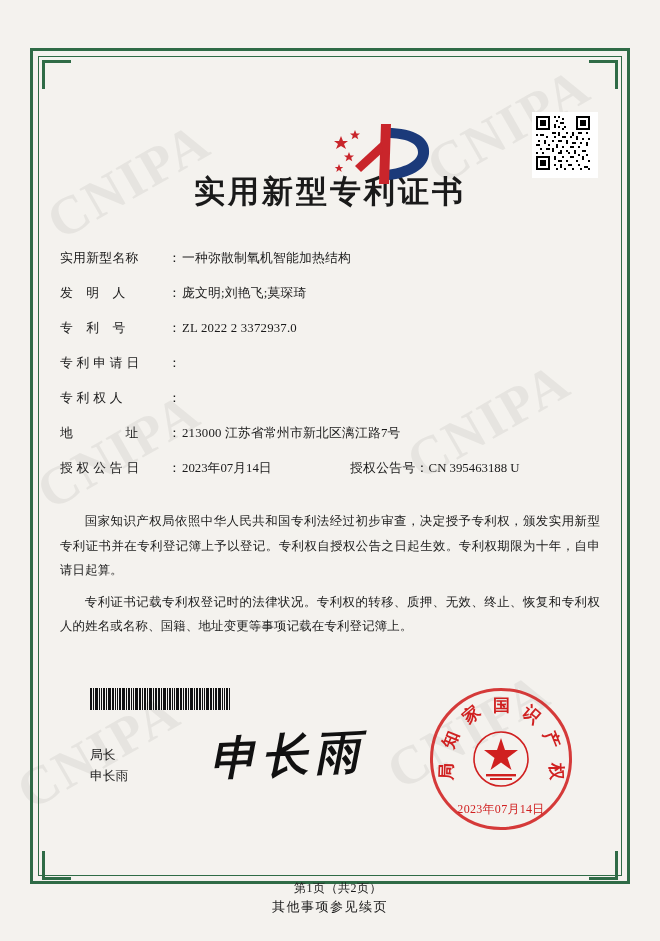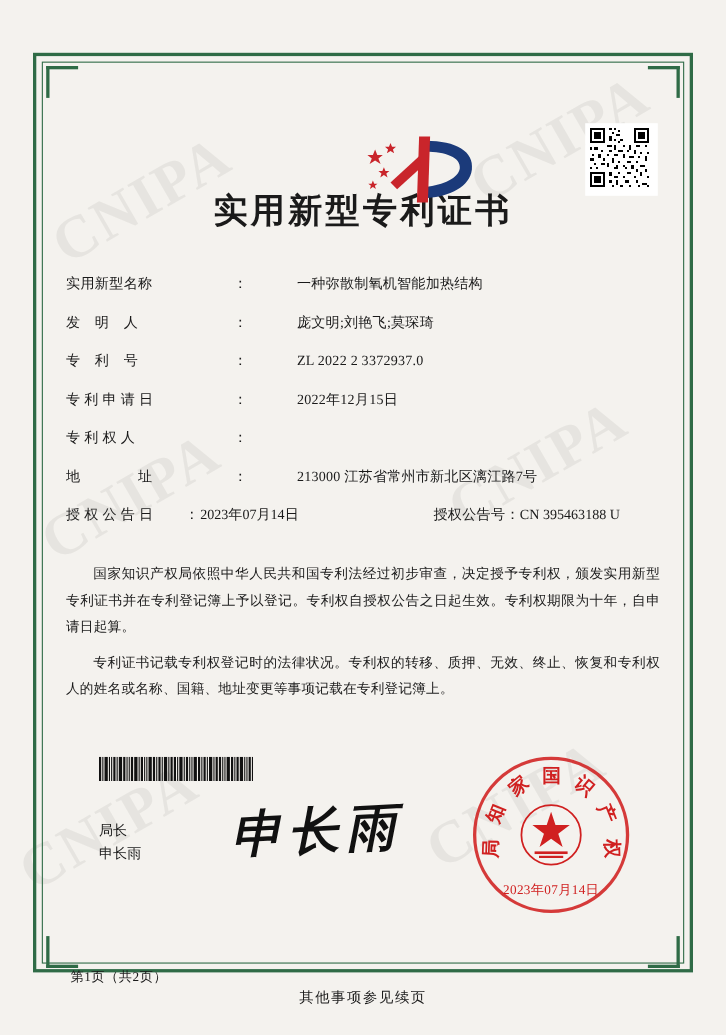--- a/index.html
+++ b/index.html
@@ -117,21 +117,20 @@
 
   .fields {
     margin-top: 38px;
     font-size: 12.8px;
     line-height: 1.1;
   }
   .field-row {
     display: flex;
     align-items: baseline;
     margin-bottom: 21px;
-    gap: 44px;
   }
   .field-label {
     width: 108px;
     flex: 0 0 108px;
     letter-spacing: 0.3px;
   }
   .field-sep {
     width: 14px;
     flex: 0 0 14px;
   }
@@ -251,23 +250,24 @@
     transform: translateX(-50%);
     font-size: 12px;
     color: #d02020;
     white-space: nowrap;
     background: rgba(255,255,255,0.0);
     letter-spacing: 0.3px;
   }
 
   .page-num {
     position: absolute;
-    left: 4px;
+    left: 16px;
     right: 0;
     top: 800px;
+    text-align: center;
     font-size: 12px;
     letter-spacing: 0.5px;
   }
 
   .footer-note {
     position: absolute;
     left: 0;
     right: 0;
     top: 898px;
     text-align: center;
@@ -419,21 +419,20 @@
 
       <div class="field-row">
         <span class="field-label">专　利　号</span>
         <span class="field-sep">：</span>
         <span class="field-value">ZL 2022 2 3372937.0</span>
       </div>
 
       <div class="field-row">
         <span class="field-label">专 利 申 请 日</span>
         <span class="field-sep">：</span>
-        <span class="field-value">2022年12月15日</span>
       </div>
 
       <div class="field-row">
         <span class="field-label">专 利 权 人</span>
         <span class="field-sep">：</span>
       </div>
 
       <div class="field-row">
         <span class="field-label">地　　　　址</span>
         <span class="field-sep">：</span>

